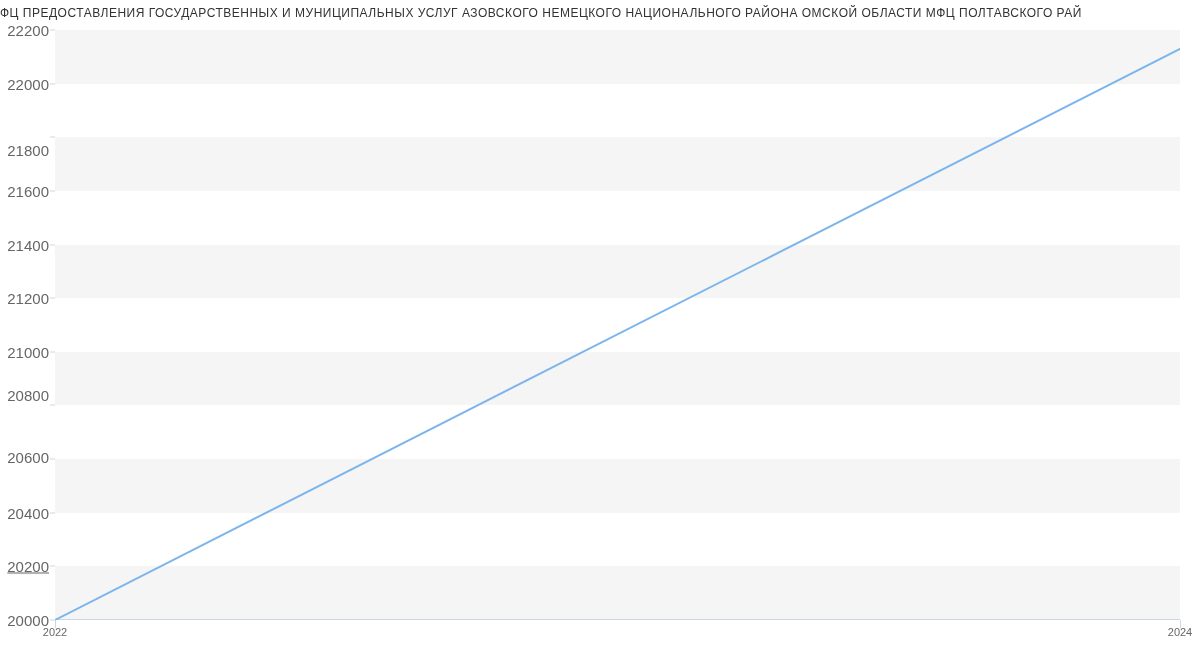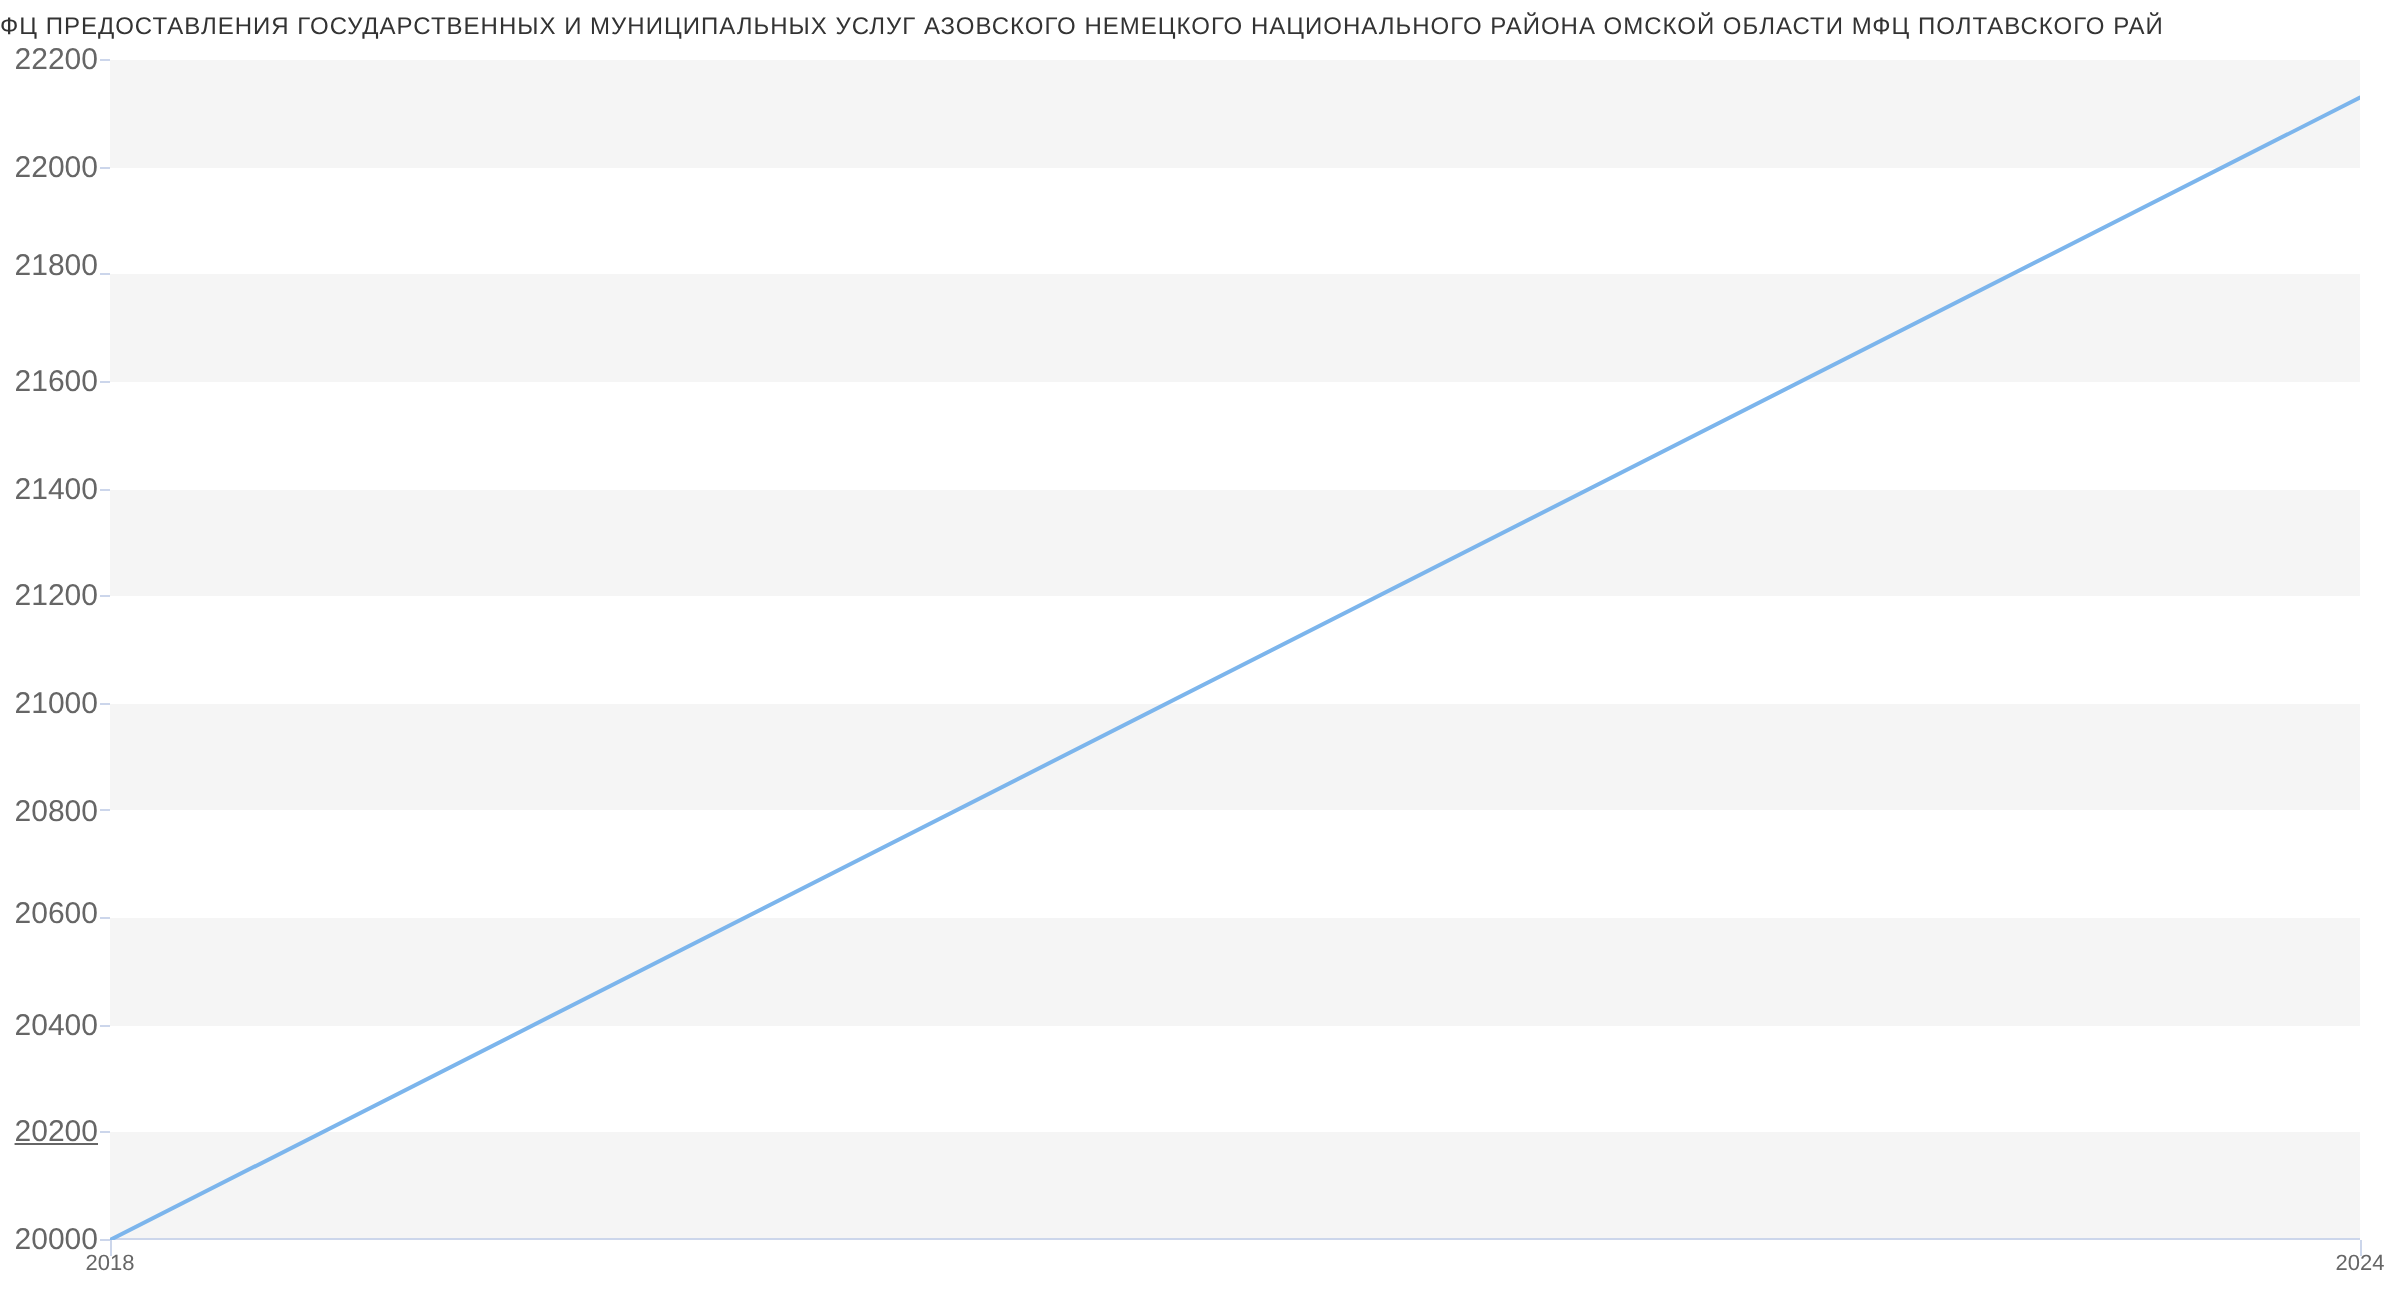--- a/index.html
+++ b/index.html
@@ -99,34 +99,34 @@
       <line x1="0" y1="590" x2="1125" y2="18.772727272727252"></line>
     </svg>
   <div class="tick-y" style="bottom: 0px;">20000</div>
       <div class="tickmark-y" style="bottom: 0px;"></div>
       <div class="tick-y" style="bottom: 53.6364px; text-decoration: underline;">20200</div>
       <div class="tickmark-y" style="bottom: 53.6364px;"></div>
       <div class="tick-y" style="bottom: 107.273px;">20400</div>
       <div class="tickmark-y" style="bottom: 107.273px;"></div>
       <div class="tick-y" style="bottom: 163px; margin-left: 12px;">20600</div>
       <div class="tickmark-y" style="bottom: 160.909px;"></div>
-      <div class="tick-y" style="bottom: 214px;">20800</div>
+      <div class="tick-y" style="bottom: 225px;">20800</div>
       <div class="tickmark-y" style="bottom: 214.545px;"></div>
       <div class="tick-y" style="bottom: 268.182px; margin-top: 44px;">21000</div>
       <div class="tickmark-y" style="bottom: 268.182px;"></div>
       <div class="tick-y" style="bottom: 321.818px;">21200</div>
       <div class="tickmark-y" style="bottom: 321.818px;"></div>
       <div class="tick-y" style="bottom: 375.455px;">21400</div>
       <div class="tickmark-y" style="bottom: 375.455px;"></div>
       <div class="tick-y" style="bottom: 429.091px;">21600</div>
       <div class="tickmark-y" style="bottom: 429.091px;"></div>
-      <div class="tick-y" style="bottom: 487px; margin-top: 48px;">21800</div>
+      <div class="tick-y" style="bottom: 470px; margin-top: 48px;">21800</div>
       <div class="tickmark-y" style="bottom: 482.727px;"></div>
       <div class="tick-y" style="bottom: 536.364px;">22000</div>
       <div class="tickmark-y" style="bottom: 536.364px;"></div>
       <div class="tick-y" style="bottom: 590px;">22200</div>
       <div class="tickmark-y" style="bottom: 590px;"></div>
-      <div class="tick-x" style="left: 0px;">2018</div>
+      <div class="tick-x" style="left: 0px;">2022</div>
       <div class="tickmark-x" style="left: 0px;"></div>
       <div class="tick-x" style="left: 1125px;">2024</div>
       <div class="tickmark-x" style="left: 1125px;"></div>
     </div>
 </div>
 
 </body></html>

